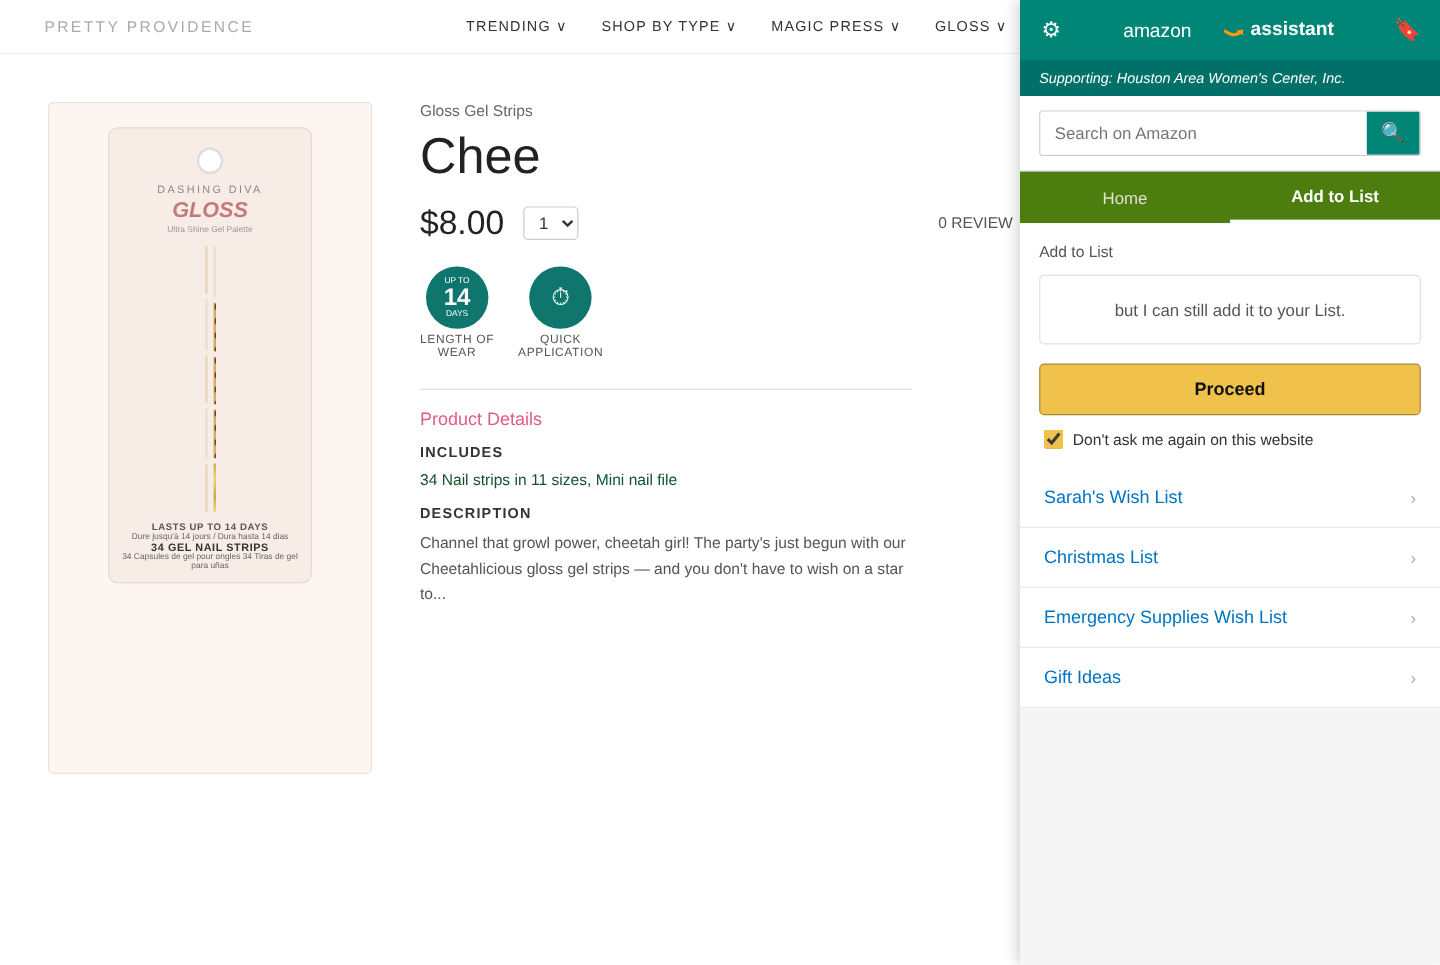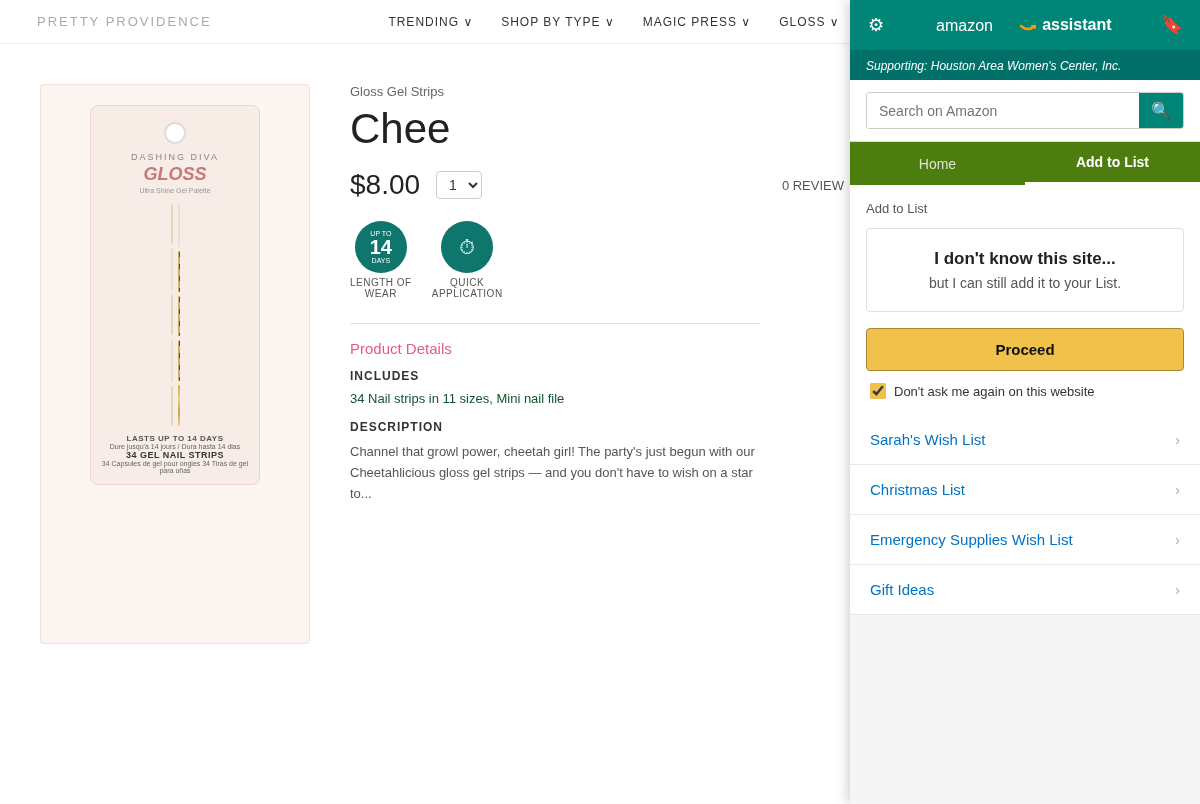--- a/index.html
+++ b/index.html
@@ -640,21 +640,20 @@
   </div>
 
   <div class="panel-tabs">
     <button class="panel-tab">Home</button>
     <button class="panel-tab active">Add to List</button>
   </div>
 
   <div class="add-to-list-section">
     <div class="add-to-list-title">Add to List</div>
     <div class="unknown-site-box">
-      <div class="unknown-site-heading">I don't know this site...</div>
       <div class="unknown-site-sub">but I can still add it to your List.</div>
     </div>
     <button class="proceed-btn">Proceed</button>
     <div class="dont-ask-row">
       <input type="checkbox" class="dont-ask-checkbox" checked="" style="">
       <label class="dont-ask-label">Don't ask me again on this website</label>
     </div>
   </div>
 
   <div class="list-items-section">

